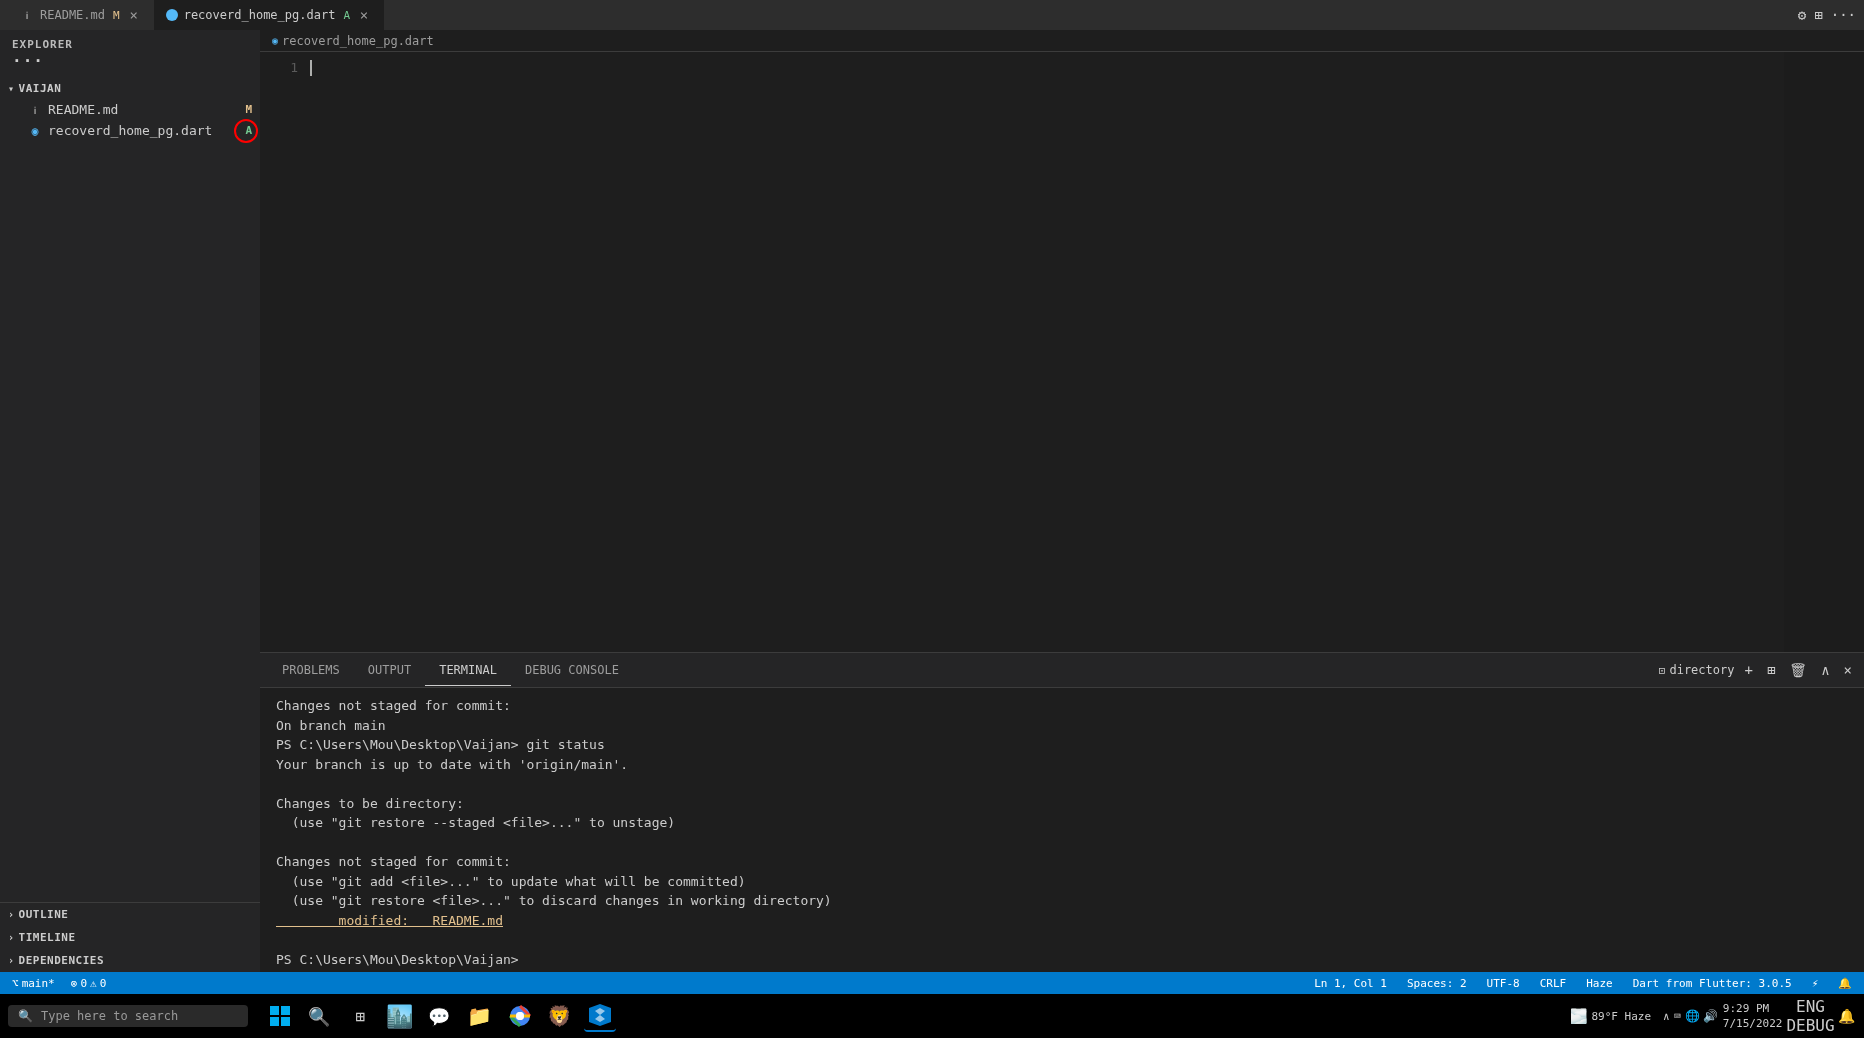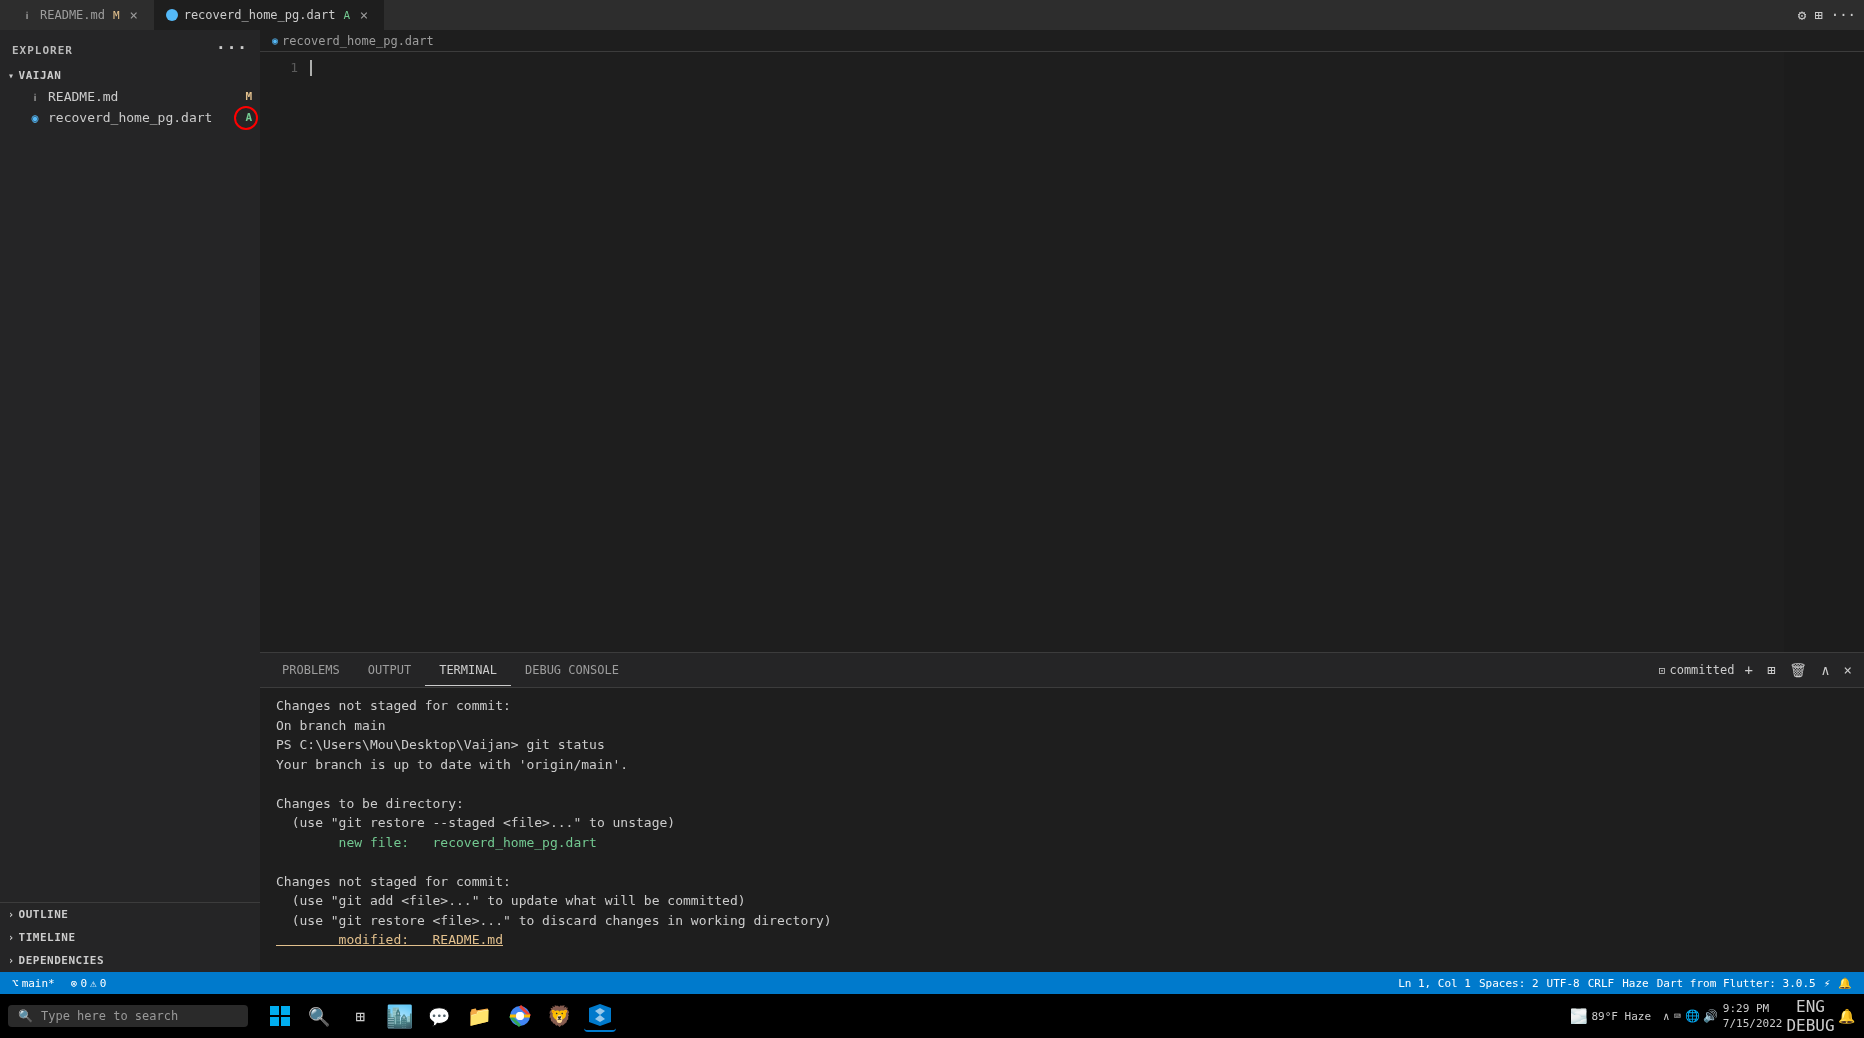--- a/index.html
+++ b/index.html
@@ -81,22 +81,23 @@
       overflow: hidden;
     }
     .sidebar-title {
       font-size: 11px;
       font-weight: 700;
       text-transform: uppercase;
       padding: 8px 12px;
       letter-spacing: 1px;
       color: #bbbbbb;
       display: flex;
-      align-items: flex-end;
+      align-items: flex-start;
       justify-content: space-between;
+      flex-direction: column;
     }
     .sidebar-title .dots {
       font-size: 16px;
       cursor: pointer;
       color: #cccccc;
     }
     .explorer-section {
       flex: 1;
       overflow-y: auto;
     }
@@ -313,21 +314,21 @@
       align-items: center;
       gap: 3px;
       padding: 0 4px;
       cursor: pointer;
       white-space: nowrap;
     }
     .status-right {
       margin-left: auto;
       display: flex;
       align-items: center;
-      gap: 0;
+      gap: 12px;
     }
 
     
     .taskbar {
       height: 44px;
       background: #000000;
       display: flex;
       align-items: center;
       padding: 0 8px;
       flex-shrink: 0;
@@ -496,38 +497,37 @@
         </div>
         <div class="terminal-tab active">
           <span>TERMINAL</span>
         </div>
         <div class="terminal-tab">
           <span>DEBUG CONSOLE</span>
         </div>
         <div class="terminal-actions">
           <span class="terminal-powershell-label">
             <span style="font-size:11px;">⊡</span>
-            <span>committed</span>
+            <span>directory</span>
           </span>
           <span class="terminal-action-btn">+</span>
           <span class="terminal-action-btn">⊞</span>
           <span class="terminal-action-btn">🗑</span>
           <span class="terminal-action-btn">∧</span>
           <span class="terminal-action-btn">×</span>
         </div>
       </div>
       <div class="terminal-content">
         <div class="terminal-line t-white">Changes not staged for commit:</div>
         <div class="terminal-line t-white">On branch main</div>
         <div class="terminal-line t-white">PS C:\Users\Mou\Desktop\Vaijan&gt; git status</div>
         <div class="terminal-line t-white">Your branch is up to date with 'origin/main'.</div>
         <div class="terminal-line">&nbsp;</div>
         <div class="terminal-line t-white">Changes to be directory:</div>
         <div class="terminal-line t-white">&nbsp;&nbsp;(use "git restore --staged &lt;file&gt;..." to unstage)</div>
-        <div class="terminal-line git-new">&nbsp;&nbsp;&nbsp;&nbsp;&nbsp;&nbsp;&nbsp;&nbsp;new file:&nbsp;&nbsp; recoverd_home_pg.dart</div>
         <div class="terminal-line">&nbsp;</div>
         <div class="terminal-line t-white">Changes not staged for commit:</div>
         <div class="terminal-line t-white">&nbsp;&nbsp;(use "git add &lt;file&gt;..." to update what will be committed)</div>
         <div class="terminal-line t-white">&nbsp;&nbsp;(use "git restore &lt;file&gt;..." to discard changes in working directory)</div>
         <div class="terminal-line git-modified">&nbsp;&nbsp;&nbsp;&nbsp;&nbsp;&nbsp;&nbsp;&nbsp;modified:&nbsp;&nbsp; README.md</div>
         <div class="terminal-line">&nbsp;</div>
         <div class="terminal-line t-white">PS C:\Users\Mou\Desktop\Vaijan&gt; </div>
       </div>
     </div>
 

